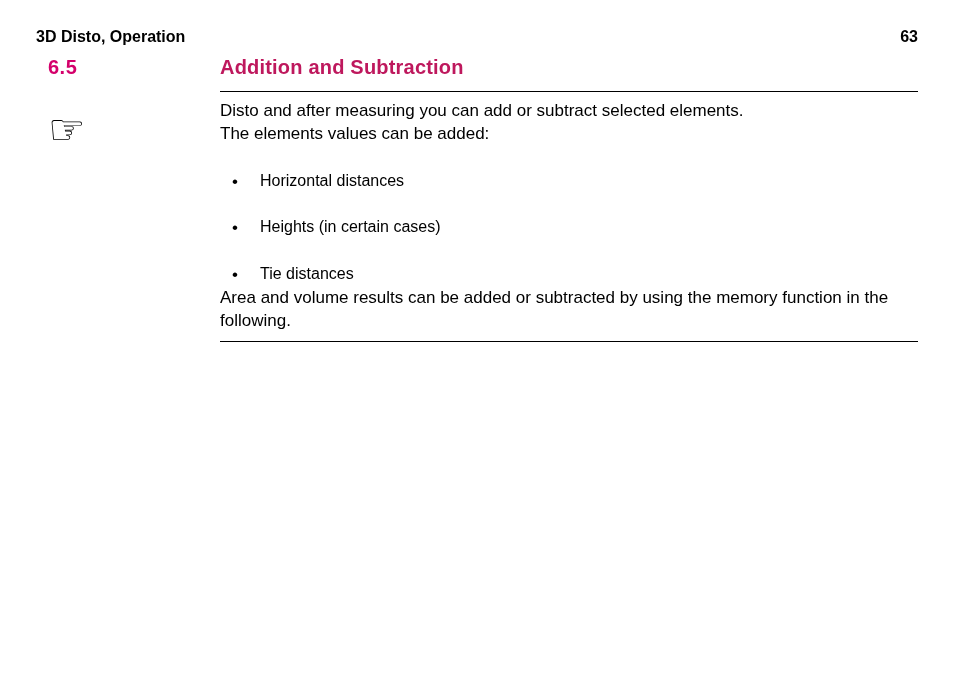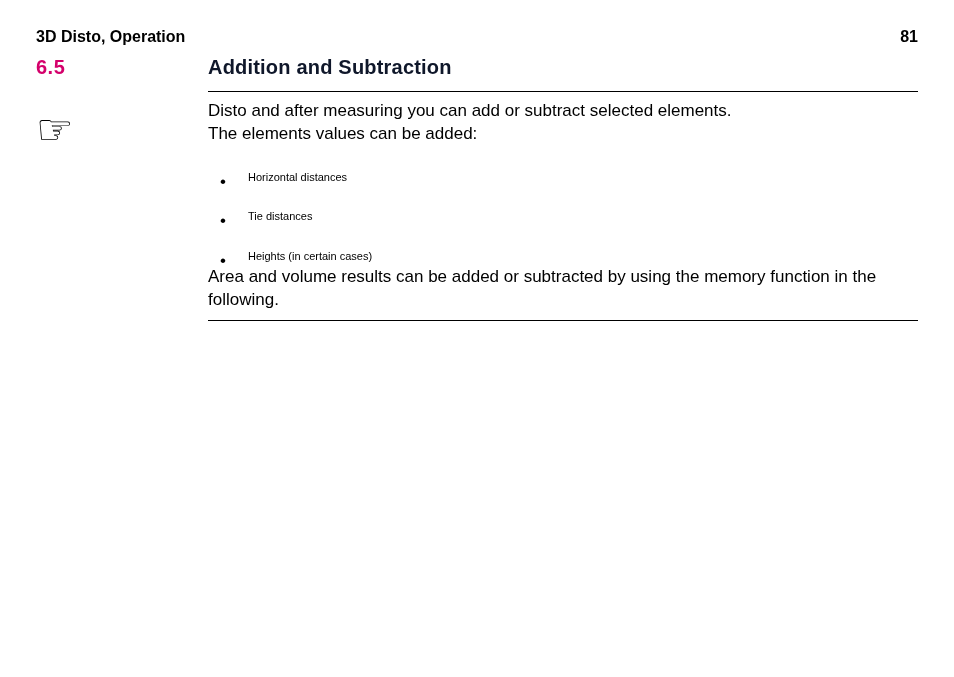--- a/index.html
+++ b/index.html
@@ -20,39 +20,40 @@
     font-size: 16px;
   }
   .page-header .right { text-align: right; }
   .section {
     display: flex;
     padding: 10px 36px 0 36px;
   }
   .gutter {
     width: 172px;
     flex-shrink: 0;
+    margin-left: 12px;
   }
   .section-number {
     color: #d4006b;
     font-weight: 700;
     font-size: 20px;
     letter-spacing: 0.5px;
   }
   .hand {
     margin-top: 30px;
     font-size: 42px;
     line-height: 1;
     color: #000;
     user-select: none;
   }
   .body {
     flex: 1;
   }
   .section-title {
-    color: #0f172a;
+    color: #be185d;
     font-weight: 700;
     font-size: 20px;
     letter-spacing: 0.2px;
     margin-bottom: 12px;
   }
   hr.rule {
     border: none;
     border-top: 1px solid #000;
     margin: 0 0 8px 0;
   }
@@ -64,53 +65,53 @@
   .para {
     font-size: 17px;
     line-height: 1.35;
   }
   ul.bullets {
     list-style: none;
     padding: 0;
     margin: 2px 0 2px 0;
   }
   ul.bullets li {
-    font-size: 11px;
+    font-size: 16px;
     line-height: 1.4;
     padding-left: 40px;
     position: relative;
     margin-top: 24px;
   }
   ul.bullets li::before {
     content: "•";
     position: absolute;
     left: 12px;
     top: 0;
     font-size: 17px;
   }
 </style>
 </head>
 <body>
 
 <div class="page-header">
   <div class="left">3D Disto, Operation</div>
-  <div class="right">81</div>
+  <div class="right">63</div>
 </div>
 
 <div class="section">
   <div class="gutter">
     <div class="section-number">6.5</div>
     <div class="hand">☞</div>
   </div>
   <div class="body">
     <div class="section-title">Addition and Subtraction</div>
     <hr class="rule">
     <div class="para">Disto and after measuring you can add or subtract selected elements.</div>
     <div class="para">The elements values can be added:</div>
     <ul class="bullets">
       <li>Horizontal distances</li>
+      <li>Heights (in certain cases)</li>
       <li>Tie distances</li>
-      <li>Heights (in certain cases)</li>
     </ul>
     <div class="para">Area and volume results can be added or subtracted by using the memory function in the following.</div>
     <hr class="rule-bottom">
   </div>
 </div>
 
 </body></html>

